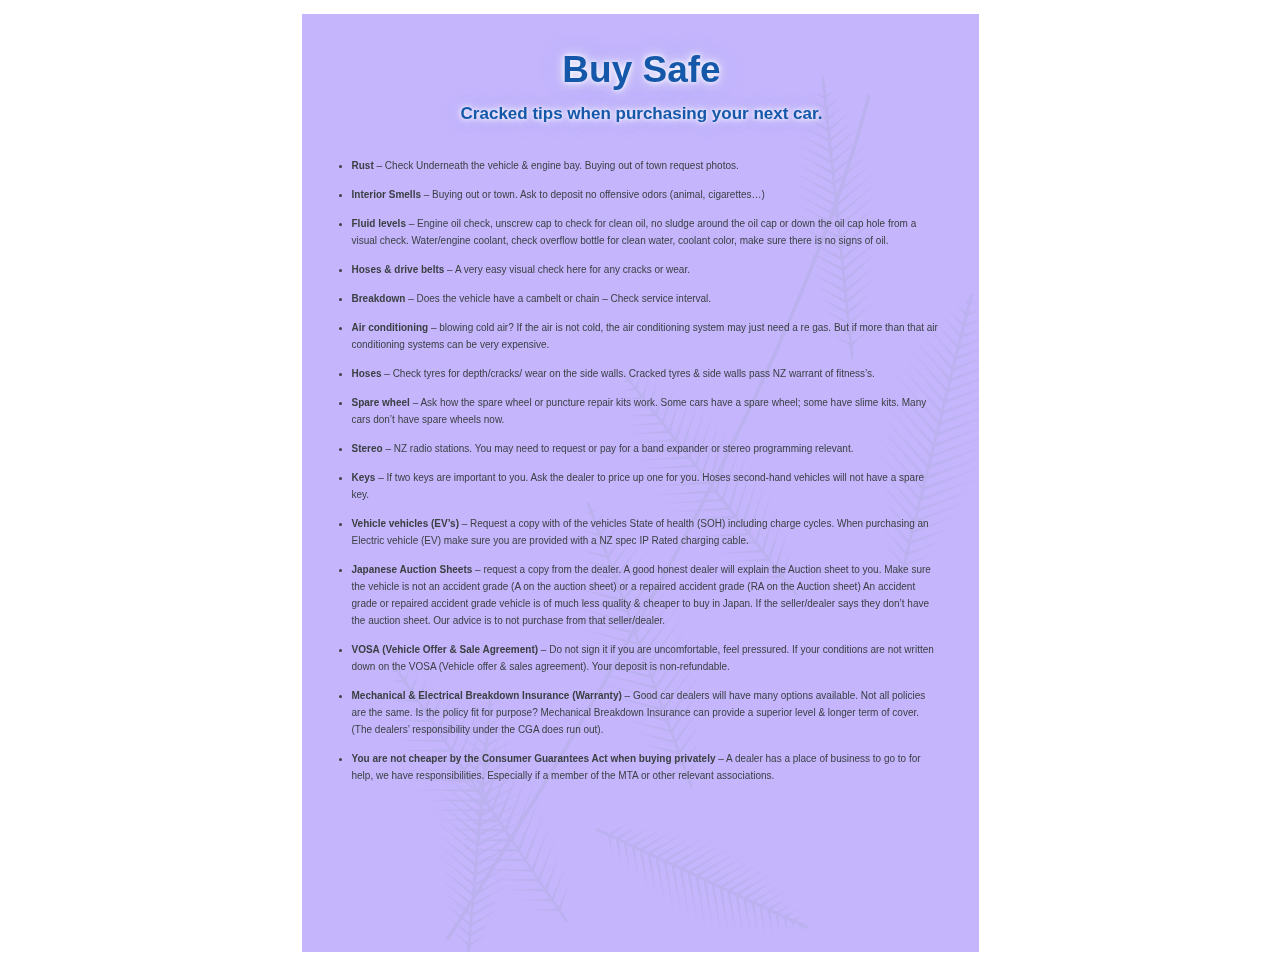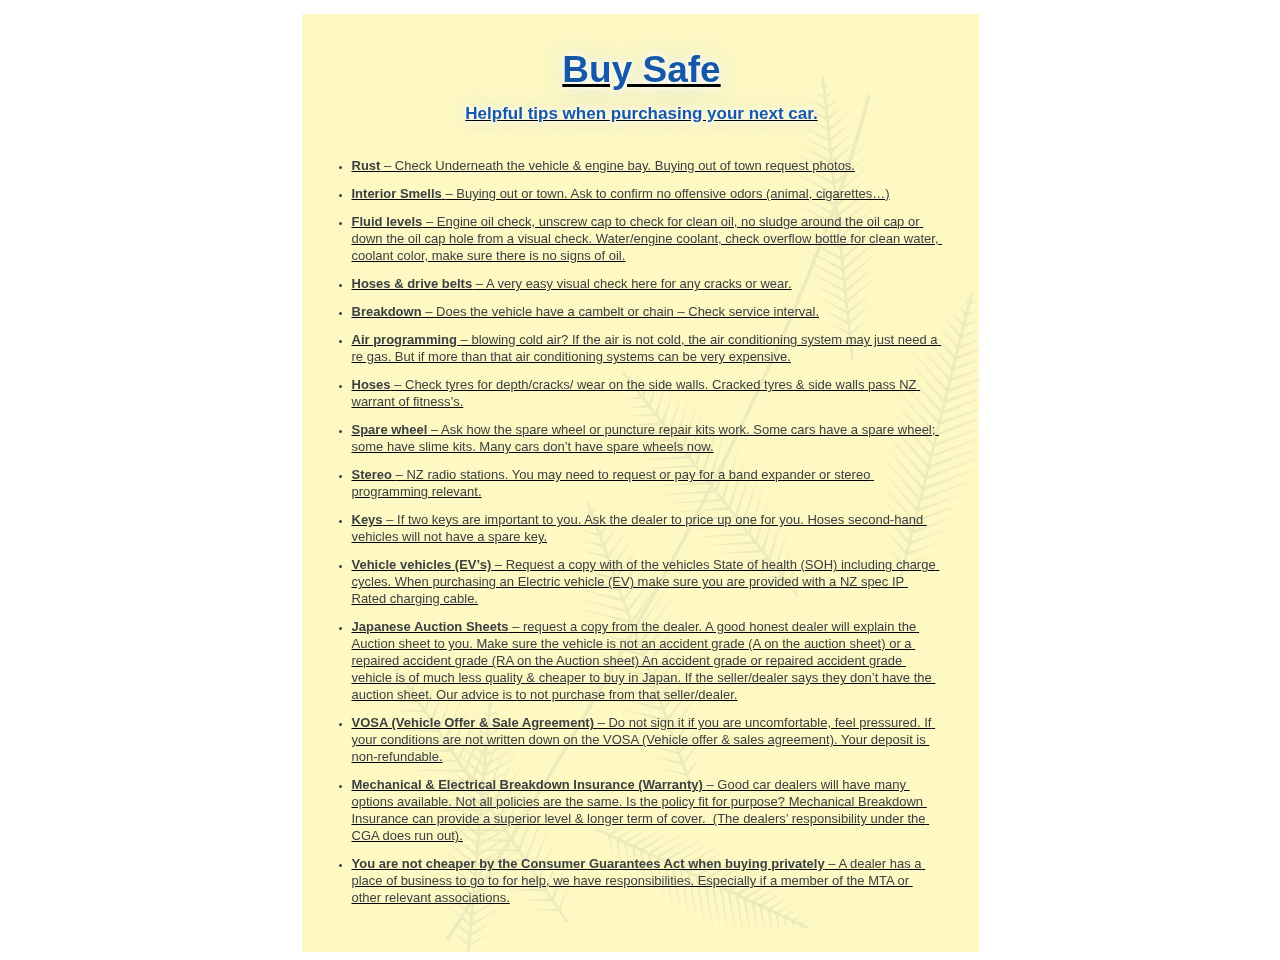--- a/index.html
+++ b/index.html
@@ -9,22 +9,21 @@
     height: 960px;
     background: #ffffff;
     overflow: hidden;
     font-family: "Liberation Sans", sans-serif;
   }
   .page {
     position: relative;
     width: 677px;
     height: 938px;
     margin: 14px auto 0 auto;
-    background: #fef9c3;
-    text-decoration: underline;
+    background: #c4b5fd;
   }
   .watermark {
     position: absolute;
     left: 0; top: 0;
     width: 677px; height: 938px;
     pointer-events: none;
   }
   .content {
     position: relative;
     z-index: 1;
@@ -48,22 +47,22 @@
     font-weight: 700;
     color: #1558aa;
     text-shadow: 0 0 4px #ffffff, 0 0 10px #ffffff, 0 0 22px rgba(150,175,220,0.45);
   }
   ul.tips {
     margin: 0;
     padding: 0 0 0 9px;
     list-style: disc outside;
   }
   ul.tips li {
-    margin: 4px 0 11px 0;
-    font-size: 13px;
+    margin: 12px 0 11px 0;
+    font-size: 10px;
     line-height: 17px;
     color: #3c4043;
   }
   ul.tips li::marker {
     color: #3c4043;
     font-size: 11px;
   }
   .tip-title { font-weight: 700; }
   .tip-text { white-space: pre-wrap; }
 </style>
@@ -458,28 +457,28 @@
           <polygon points="0,-238.4 -4.5,-243.1 0,-241.6" stroke="none"></polygon>
           <polygon points="0,-238.4 4.5,-243.1 0,-241.6" stroke="none"></polygon>
           <polygon points="0,-248.4 -0.0,-250.0 0,-251.6" stroke="none"></polygon>
           <polygon points="0,-248.4 0.0,-250.0 0,-251.6" stroke="none"></polygon>
         </g>
       </g>
     </svg>
 
   <div class="content">
     <h1 class="doc-title">Buy Safe</h1>
-    <h2 class="doc-subtitle">Helpful tips when purchasing your next car.</h2>
+    <h2 class="doc-subtitle">Cracked tips when purchasing your next car.</h2>
     <ul class="tips" id="tips-list">
         <li><span class="tip-title">Rust</span> <span class="tip-text">– Check Underneath the vehicle &amp; engine bay. Buying out of town request photos.</span></li>
-        <li><span class="tip-title">Interior Smells</span> <span class="tip-text">– Buying out or town. Ask to confirm no offensive odors (animal, cigarettes…)</span></li>
+        <li><span class="tip-title">Interior Smells</span> <span class="tip-text">– Buying out or town. Ask to deposit no offensive odors (animal, cigarettes…)</span></li>
         <li><span class="tip-title">Fluid levels</span> <span class="tip-text">– Engine oil check, unscrew cap to check for clean oil, no sludge around the oil cap or down the oil cap hole from a visual check. Water/engine coolant, check overflow bottle for clean water, coolant color, make sure there is no signs of oil.</span></li>
         <li><span class="tip-title">Hoses &amp; drive belts</span> <span class="tip-text">– A very easy visual check here for any cracks or wear.</span></li>
         <li><span class="tip-title">Breakdown</span> <span class="tip-text">– Does the vehicle have a cambelt or chain – Check service interval.</span></li>
-        <li><span class="tip-title">Air programming</span> <span class="tip-text">– blowing cold air? If the air is not cold, the air conditioning system may just need a re gas. But if more than that air conditioning systems can be very expensive.</span></li>
+        <li><span class="tip-title">Air conditioning</span> <span class="tip-text">– blowing cold air? If the air is not cold, the air conditioning system may just need a re gas. But if more than that air conditioning systems can be very expensive.</span></li>
         <li><span class="tip-title">Hoses</span> <span class="tip-text">– Check tyres for depth/cracks/ wear on the side walls. Cracked tyres &amp; side walls pass NZ warrant of fitness’s.</span></li>
         <li><span class="tip-title">Spare wheel</span> <span class="tip-text">– Ask how the spare wheel or puncture repair kits work. Some cars have a spare wheel; some have slime kits. Many cars don’t have spare wheels now.</span></li>
         <li><span class="tip-title">Stereo</span> <span class="tip-text">– NZ radio stations. You may need to request or pay for a band expander or stereo programming relevant.</span></li>
         <li><span class="tip-title">Keys</span> <span class="tip-text">– If two keys are important to you. Ask the dealer to price up one for you. Hoses second-hand vehicles will not have a spare key.</span></li>
         <li><span class="tip-title">Vehicle vehicles (EV’s)</span> <span class="tip-text">– Request a copy with of the vehicles State of health (SOH) including charge cycles. When purchasing an Electric vehicle (EV) make sure you are provided with a NZ spec IP Rated charging cable.</span></li>
         <li><span class="tip-title">Japanese Auction Sheets</span> <span class="tip-text">– request a copy from the dealer. A good honest dealer will explain the Auction sheet to you. Make sure the vehicle is not an accident grade (A on the auction sheet) or a repaired accident grade (RA on the Auction sheet) An accident grade or repaired accident grade vehicle is of much less quality &amp; cheaper to buy in Japan. If the seller/dealer says they don’t have the auction sheet. Our advice is to not purchase from that seller/dealer.</span></li>
         <li><span class="tip-title">VOSA (Vehicle Offer &amp; Sale Agreement)</span> <span class="tip-text">– Do not sign it if you are uncomfortable, feel pressured. If your conditions are not written down on the VOSA (Vehicle offer &amp; sales agreement). Your deposit is non-refundable.</span></li>
         <li><span class="tip-title">Mechanical &amp; Electrical Breakdown Insurance (Warranty)</span> <span class="tip-text">– Good car dealers will have many options available. Not all policies are the same. Is the policy fit for purpose? Mechanical Breakdown Insurance can provide a superior level &amp; longer term of cover.  (The dealers’ responsibility under the CGA does run out).</span></li>
         <li><span class="tip-title">You are not cheaper by the Consumer Guarantees Act when buying privately</span> <span class="tip-text">– A dealer has a place of business to go to for help, we have responsibilities. Especially if a member of the MTA or other relevant associations.</span></li>
       </ul>

